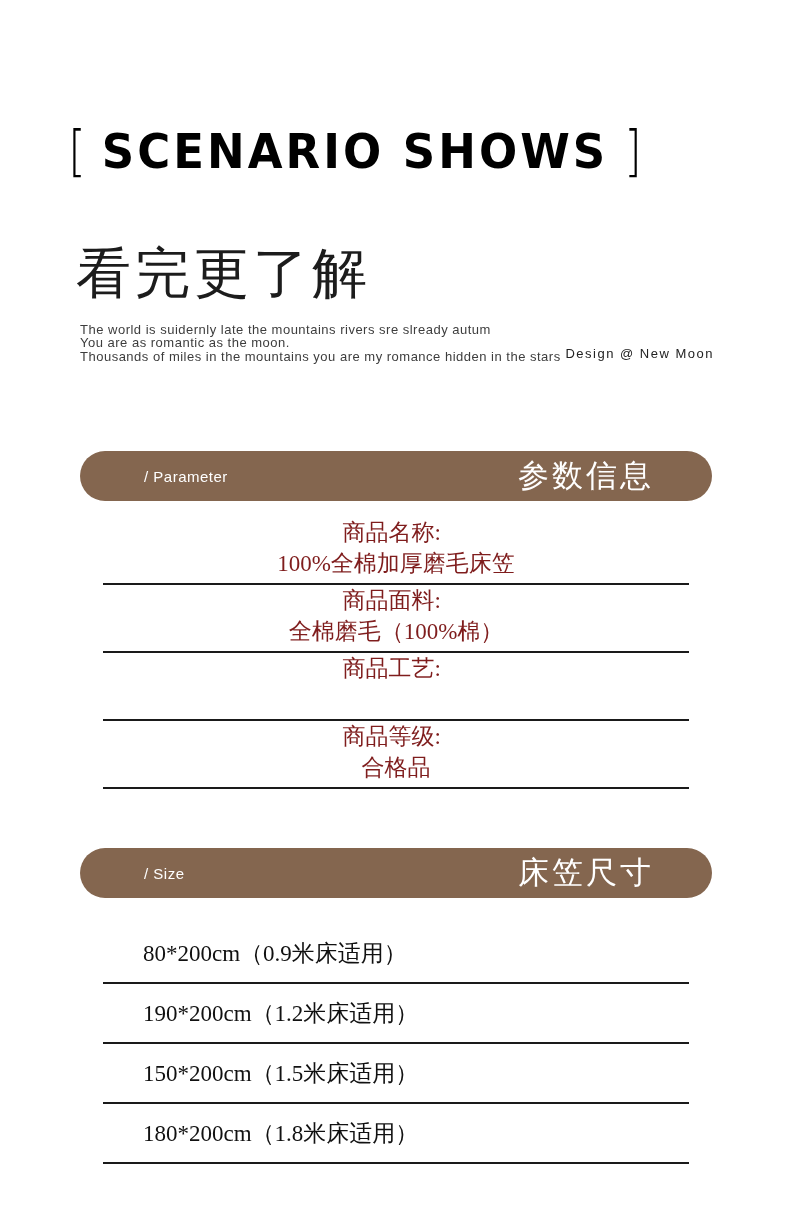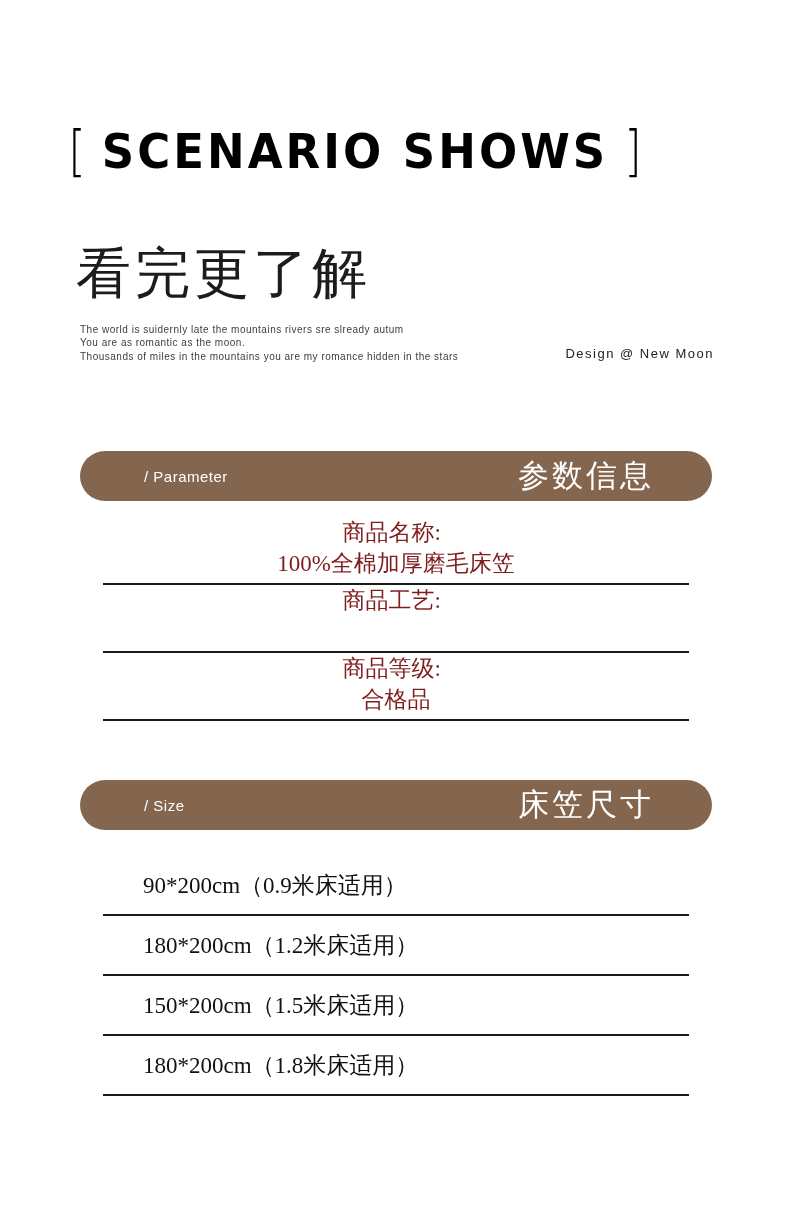--- a/index.html
+++ b/index.html
@@ -51,21 +51,21 @@
     color: #1c1c1c;
   }
   .sub-row {
     display: flex;
     justify-content: space-between;
     align-items: flex-end;
     margin: 18px 76px 0 80px;
   }
   .subtitle {
     margin: 0;
-    font-size: 10px;
+    font-size: 13px;
     line-height: 13.5px;
     color: #3d3d3d;
     letter-spacing: 0.5px;
   }
   .subtitle span { display: block; }
   .credit {
     font-size: 13px;
     color: #222;
     letter-spacing: 1.5px;
     margin-bottom: 2px;
@@ -168,36 +168,40 @@
       <span class="banner-en">/ Parameter</span>
       <span class="banner-zh">参数信息</span>
     </div>
 
     <div class="param-table">
       <div class="param-row">
         <span class="p-label">商品名称:</span>
         <span class="p-value">100%全棉加厚磨毛床笠</span>
       </div>
       <div class="param-row">
+        <span class="p-label">商品面料:</span>
+        <span class="p-value">全棉磨毛（100%棉）</span>
+      </div>
+      <div class="param-row">
         <span class="p-label">商品工艺:</span>
       </div>
       <div class="param-row">
         <span class="p-label">商品等级:</span>
         <span class="p-value">合格品</span>
       </div>
     </div>
   </section>
 
   <section>
     <div class="banner size">
       <span class="banner-en">/ Size</span>
       <span class="banner-zh">床笠尺寸</span>
     </div>
 
     <div class="size-table">
-      <div class="size-row">90*200cm（0.9米床适用）</div>
-      <div class="size-row">180*200cm（1.2米床适用）</div>
+      <div class="size-row">80*200cm（0.9米床适用）</div>
+      <div class="size-row">190*200cm（1.2米床适用）</div>
       <div class="size-row">150*200cm（1.5米床适用）</div>
       <div class="size-row">180*200cm（1.8米床适用）</div>
     </div>
   </section>
 
 </div>
 
 </body></html>

